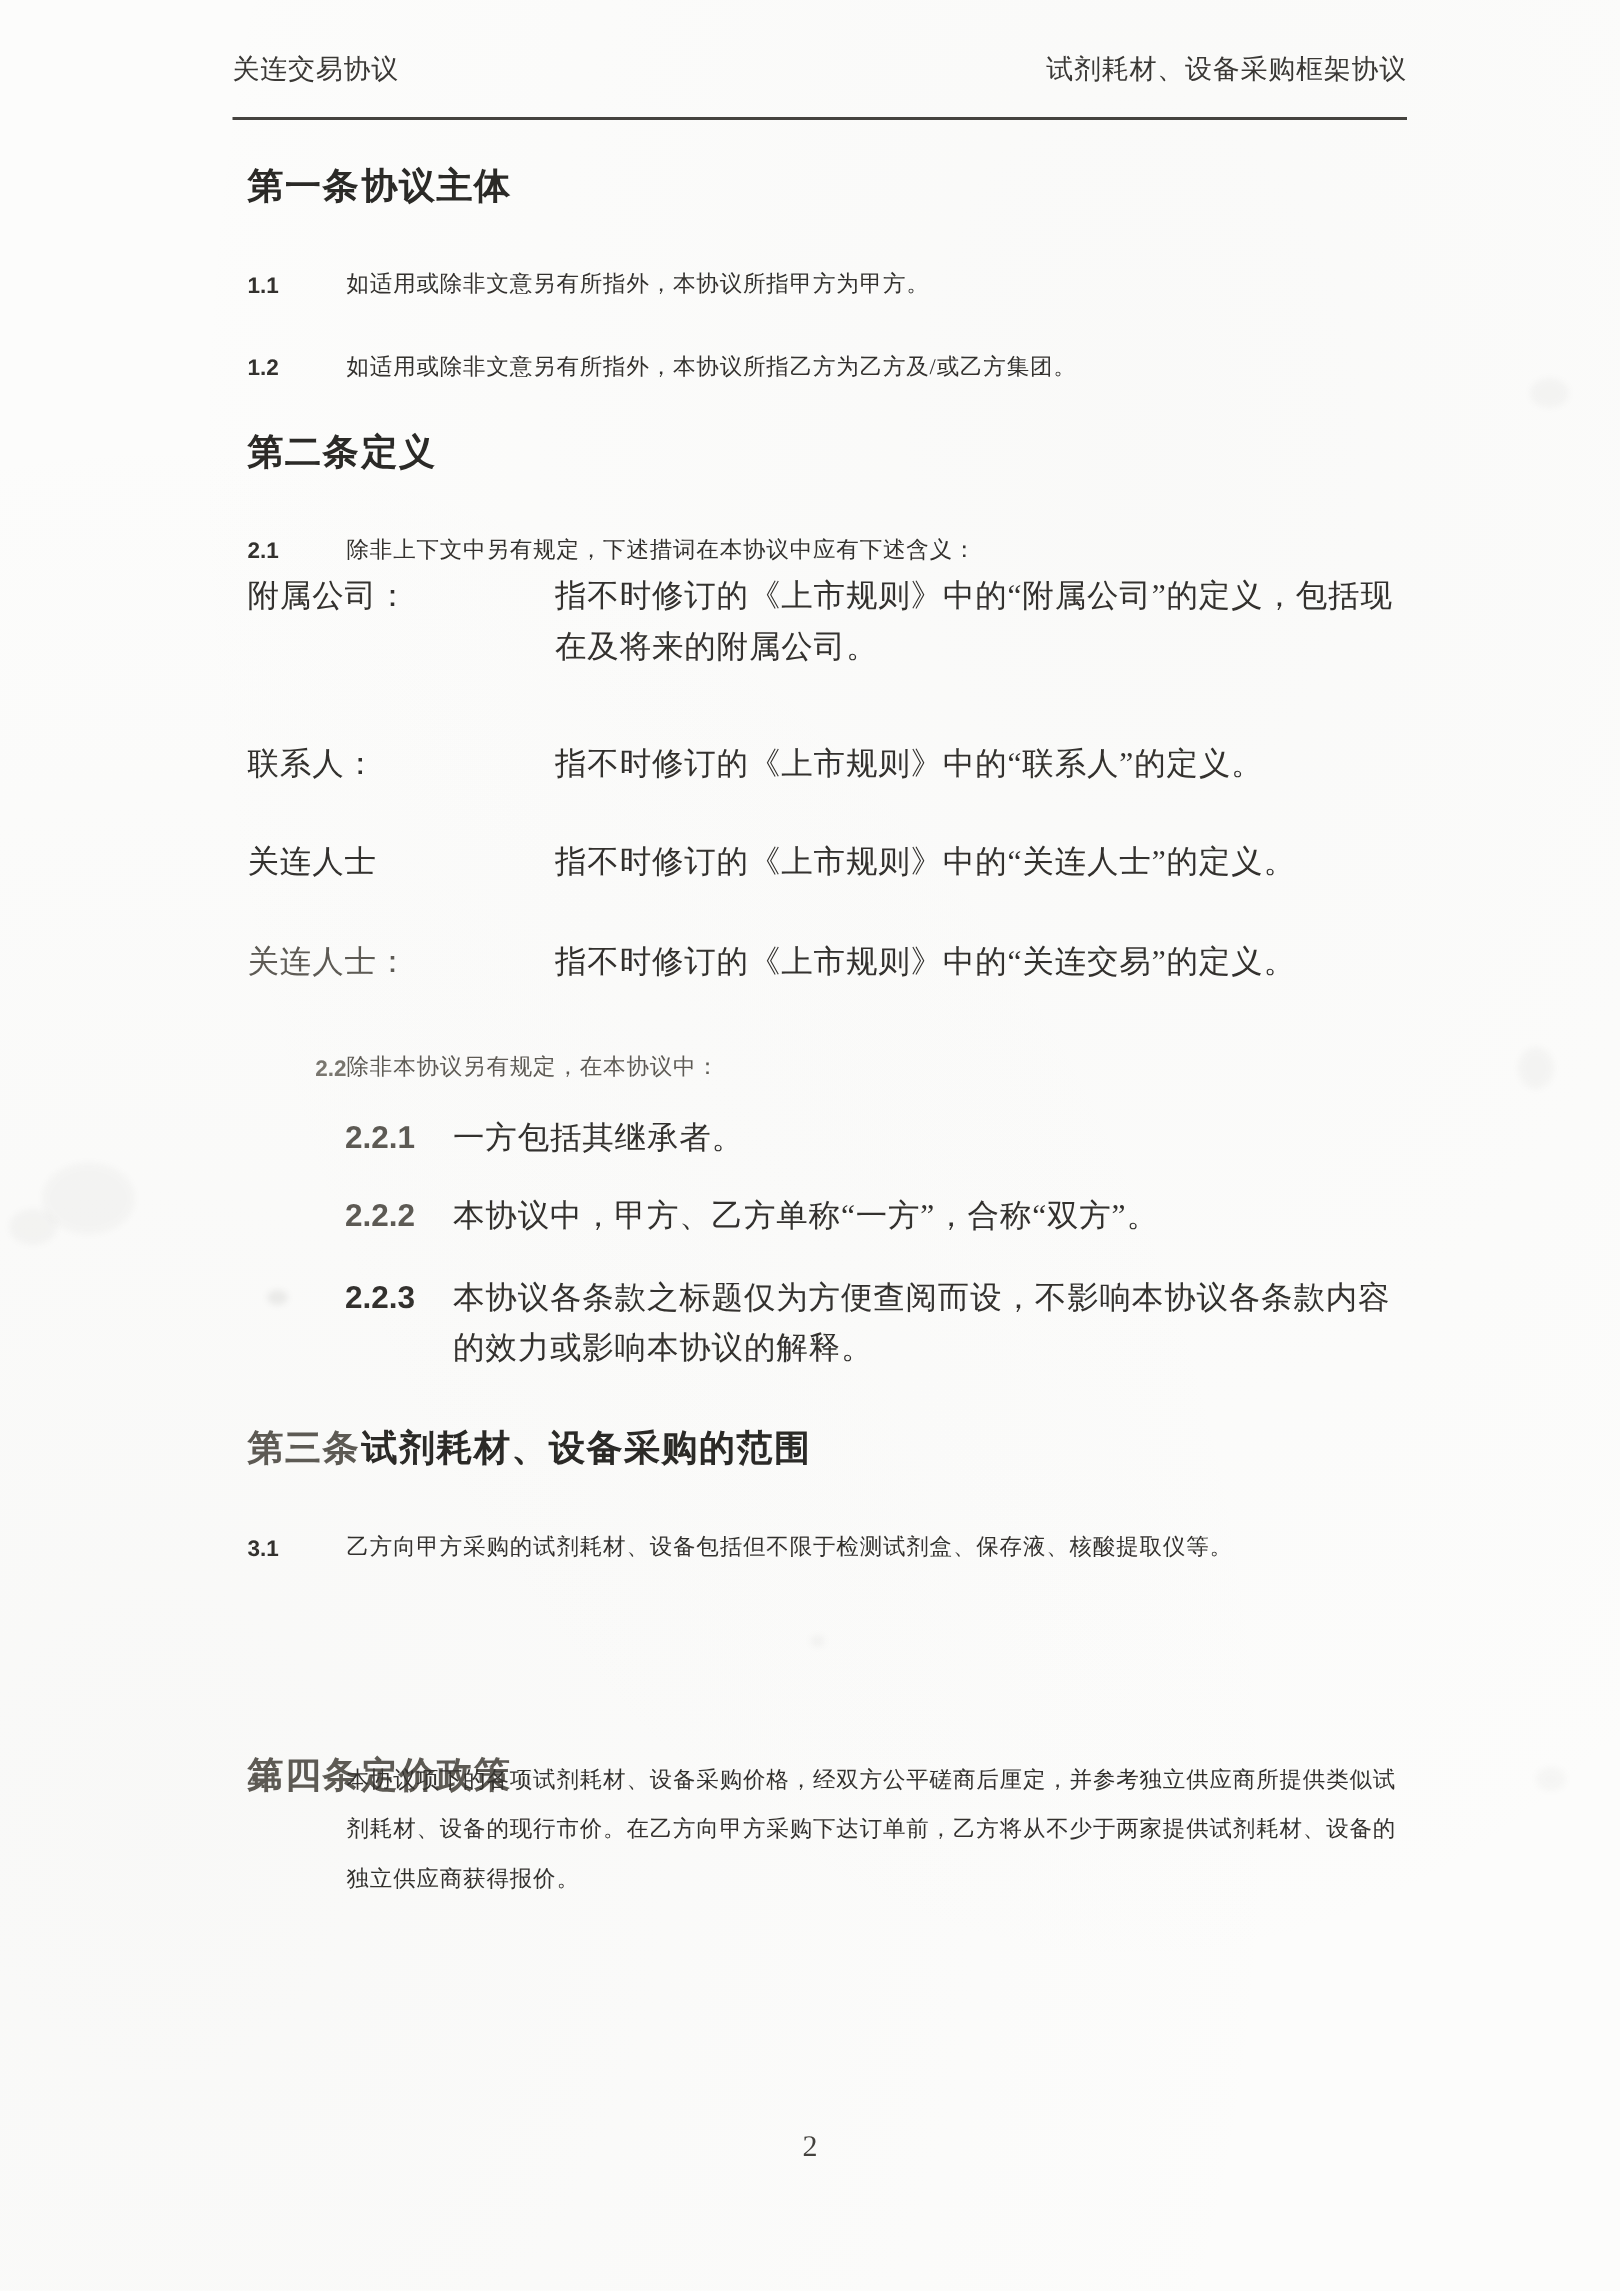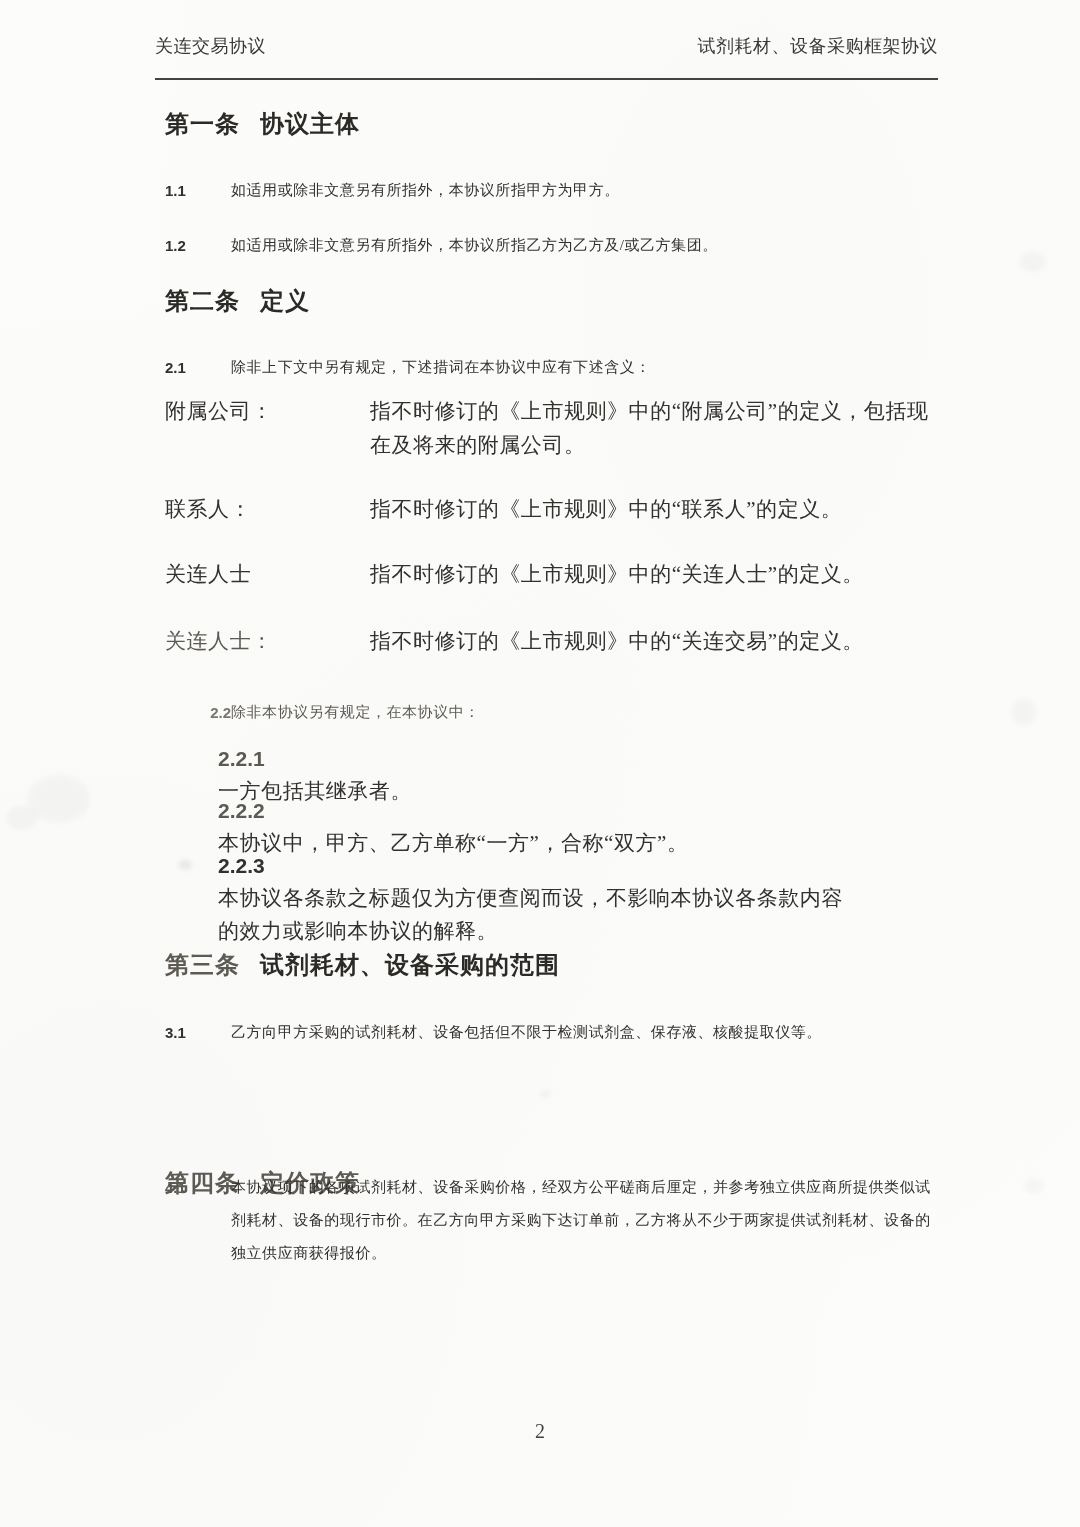--- a/index.html
+++ b/index.html
@@ -24,21 +24,21 @@
     border-bottom: 2px solid #45433f;
     padding-bottom: 20px;
     font-size: 18px;
     color: #3a3835;
     letter-spacing: 0.5px;
   }
 
   
   .article-title {
     position: absolute; left: 165px;
-    display: flex; gap: 20px;
+    display: flex; gap: 1px;
     font-family: "Liberation Sans", "DejaVu Sans", sans-serif;
     font-weight: bold;
     font-size: 24px;
     color: #2b2a27;
     letter-spacing: 1px;
     white-space: nowrap;
   }
 
   
   .clause {
@@ -49,23 +49,23 @@
   .clause .num {
     width: 66px; flex-shrink: 0;
     font-family: "Liberation Sans", "DejaVu Sans", sans-serif;
     font-weight: bold;
     letter-spacing: 0;
   }
   .clause .text { width: 709px; }
 
   
   .subclause {
-    position: absolute; left: 218px; width: 715px;
+    position: absolute; left: 230px; width: 715px;
     display: flex;
-    font-size: 21px; line-height: 33px; letter-spacing: 0.55px; flex-direction: column;
+    font-size: 21px; line-height: 33px; letter-spacing: 0.55px;
   }
   .subclause .num {
     width: 72px; flex-shrink: 0;
     font-family: "Liberation Sans", "DejaVu Sans", sans-serif;
     font-weight: bold;
     letter-spacing: 0;
   }
   .subclause .text { width: 640px; }
 
   
@@ -124,21 +124,21 @@
   <div class="article-title" style="top:285px">
     <span>第二条</span>
     <span>定义</span>
   </div>
 
   <div class="clause" style="top:339px">
     <span class="num">2.1</span>
     <span class="text">除非上下文中另有规定，下述措词在本协议中应有下述含义：</span>
   </div>
 
-  <div class="def" style="top:394px">
+  <div class="def" style="top:380px">
     <span class="term">附属公司：</span>
     <span class="dtext">指不时修订的《上市规则》中的“附属公司”的定义，包括现在及将来的附属公司。</span>
   </div>
 
   <div class="def" style="top:492px">
     <span class="term">联系人：</span>
     <span class="dtext">指不时修订的《上市规则》中的“联系人”的定义。</span>
   </div>
 
   <div class="def" style="top:557px">

